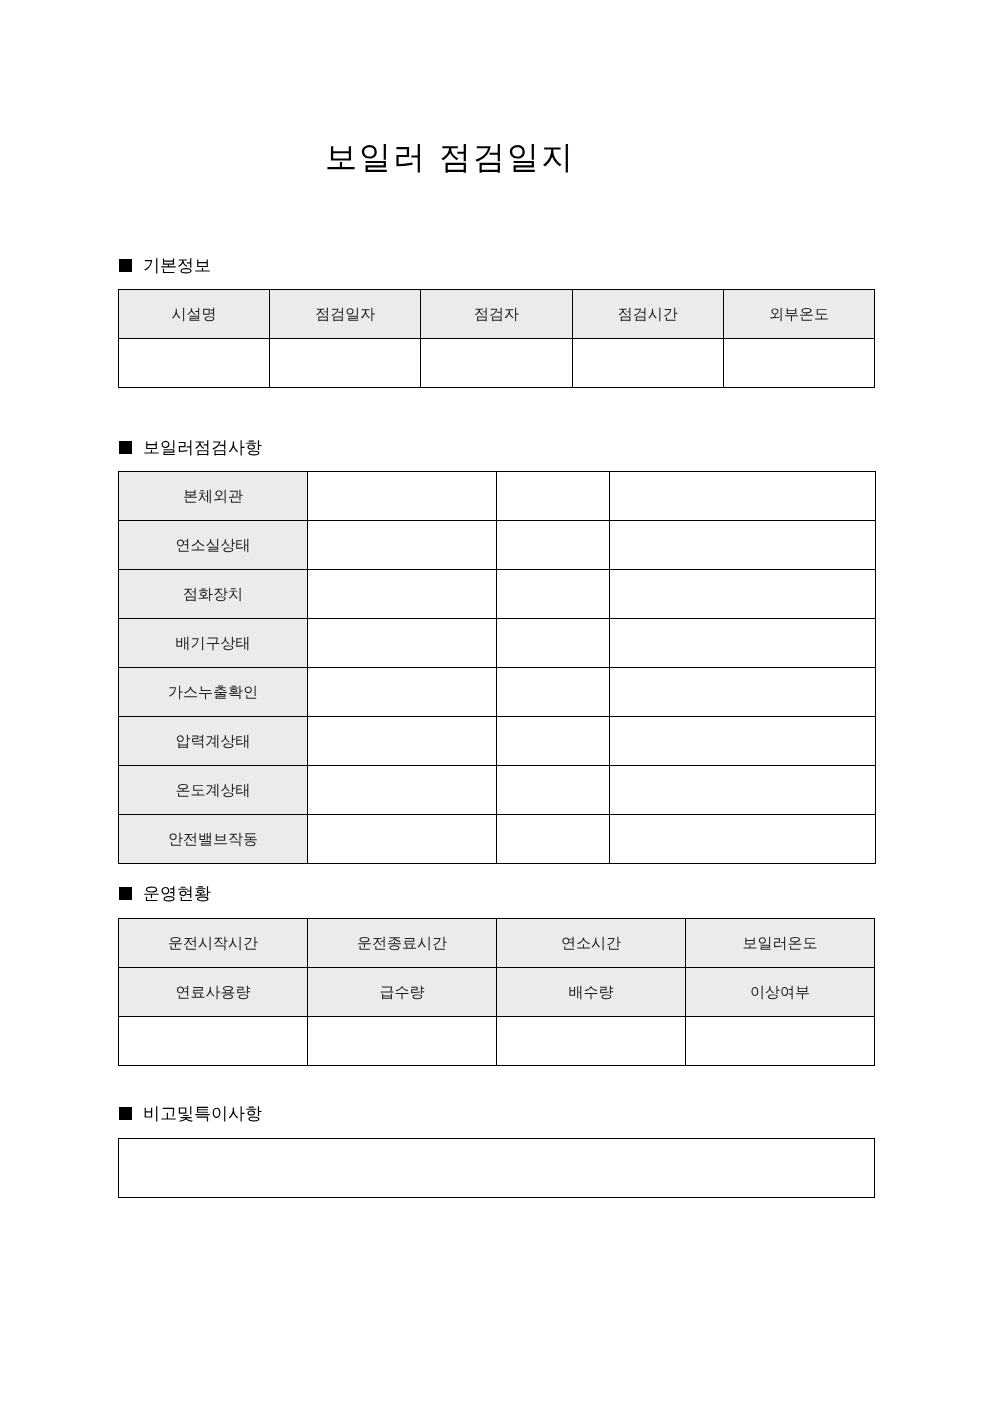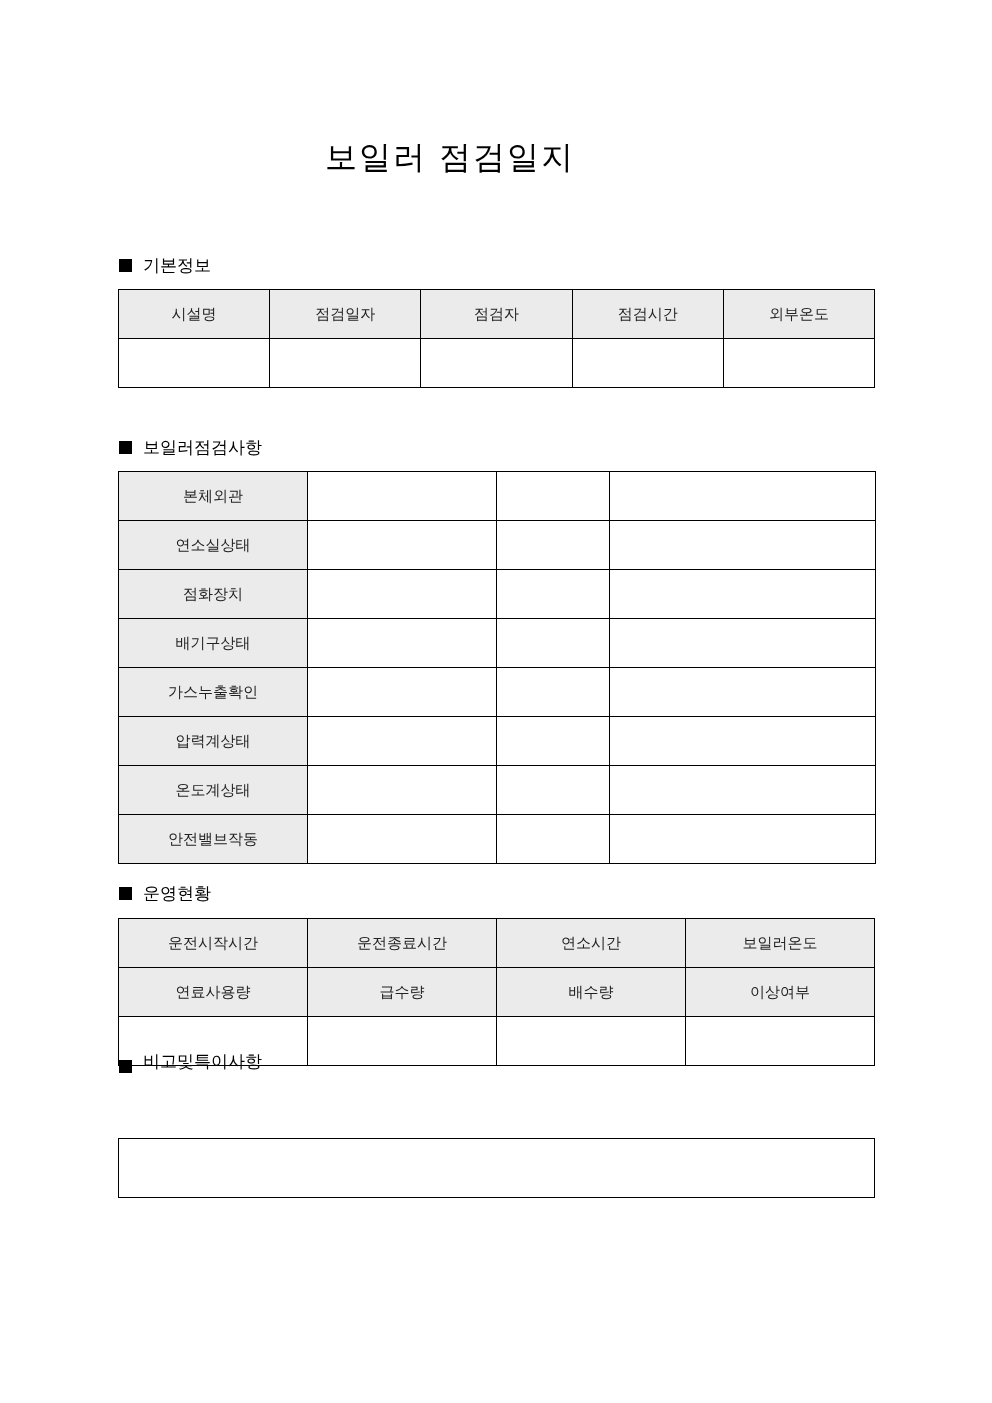--- a/index.html
+++ b/index.html
@@ -122,21 +122,21 @@
   </tr>
   <tr>
     <td></td>
     <td></td>
     <td></td>
     <td></td>
   </tr>
 </tbody>
   </table>
 
-<div class="section-title" style="top:1050px;align-items:flex-end;">
+<div class="section-title" style="top:1102px;">
   <span class="square"></span>
   <span>비고및특이사항</span>
 </div>
 <table style="top:1138px;">
   <tbody>
       <tr>
     <td style="height:46px;"></td>
   </tr>
 </tbody>
   </table>

